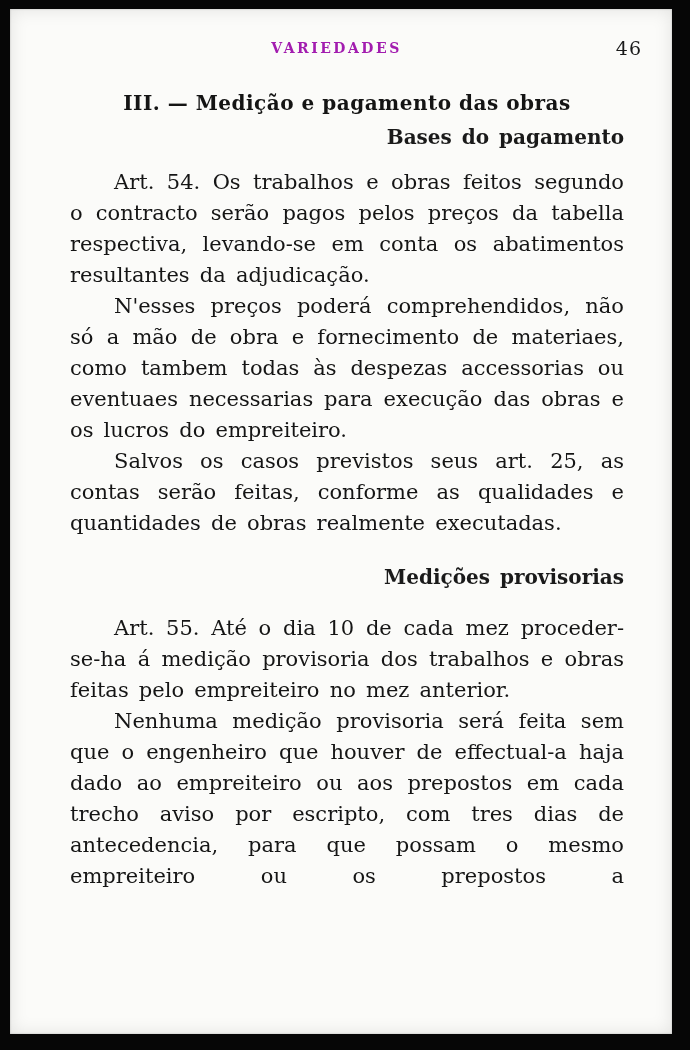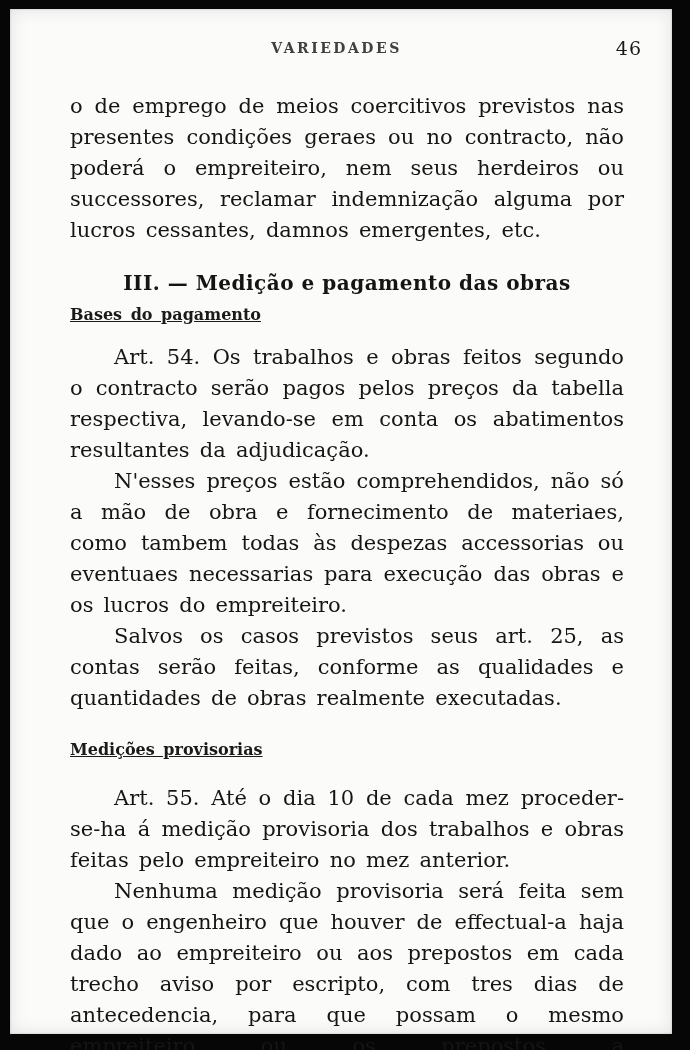--- a/index.html
+++ b/index.html
@@ -39,21 +39,21 @@
     margin-bottom: 28px;
   }
   .running-title {
     position: absolute;
     left: 50%;
     transform: translateX(-58%);
     top: 3px;
     font-size: 14px;
     letter-spacing: 2.5px;
     font-weight: bold;
-    color: #404040;
+    color: #a21caf;
   }
   .page-number {
     position: absolute;
     right: -18px;
     top: 0;
     font-size: 19px;
     letter-spacing: 1px;
     color: #1a1a1a;
   }
   p.body-par {
@@ -69,49 +69,47 @@
   .section-heading {
     margin: 25px 0 10px 0;
     text-align: center;
     font-size: 20px;
     font-weight: bold;
     letter-spacing: 0.5px;
     color: #141414;
   }
   .subheading {
     margin: 10px 0 18px 0;
-    text-align: left;
-    font-size: 16px;
+    text-align: right;
+    font-size: 20px;
     font-weight: bold;
     word-spacing: 3px;
     color: #1a1a1a;
-    text-decoration: underline;
   }
   .subheading.second { margin-top: 26px; margin-bottom: 24px; }
 </style>
 </head>
 <body>
 
 <div class="scan-page">
   <div class="content">
 
     <div class="running-head">
       <span class="running-title">VARIEDADES</span>
       <span class="page-number">46</span>
     </div>
 
-    <p class="body-par">o de emprego de meios coercitivos previstos nas presentes condições geraes ou no contracto, não poderá o empreiteiro, nem seus herdeiros ou successores, reclamar indemnização alguma por lucros cessantes, damnos emergentes, etc.</p>
 
     <h2 class="section-heading">III. — Medição e pagamento das obras</h2>
 
     <h3 class="subheading">Bases do pagamento</h3>
 
     <p class="body-par indent">Art. 54. Os trabalhos e obras feitos segundo o contracto serão pagos pelos preços da tabella respectiva, levando-se em conta os abatimentos resultantes da adjudicação.</p>
 
-    <p class="body-par indent">N'esses preços estão comprehendidos, não só a mão de obra e fornecimento de materiaes, como tambem todas às despezas accessorias ou eventuaes necessarias para execução das obras e os lucros do empreiteiro.</p>
+    <p class="body-par indent">N'esses preços poderá comprehendidos, não só a mão de obra e fornecimento de materiaes, como tambem todas às despezas accessorias ou eventuaes necessarias para execução das obras e os lucros do empreiteiro.</p>
 
     <p class="body-par indent">Salvos os casos previstos seus art. 25, as contas serão feitas, conforme as qualidades e quantidades de obras realmente executadas.</p>
 
     <h3 class="subheading second">Medições provisorias</h3>
 
     <p class="body-par indent">Art. 55. Até o dia 10 de cada mez proceder-se-ha á medição provisoria dos trabalhos e obras feitas pelo empreiteiro no mez anterior.</p>
 
     <p class="body-par indent cont-last">Nenhuma medição provisoria será feita sem que o engenheiro que houver de effectual-a haja dado ao empreiteiro ou aos prepostos em cada trecho aviso por escripto, com tres dias de antecedencia, para que possam o mesmo empreiteiro ou os prepostos a</p>
 
   </div>

